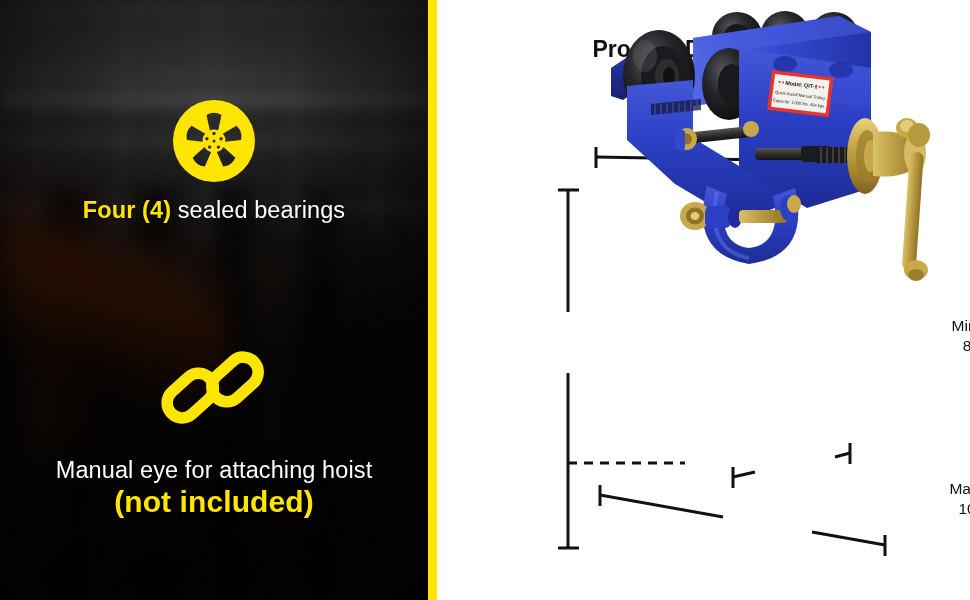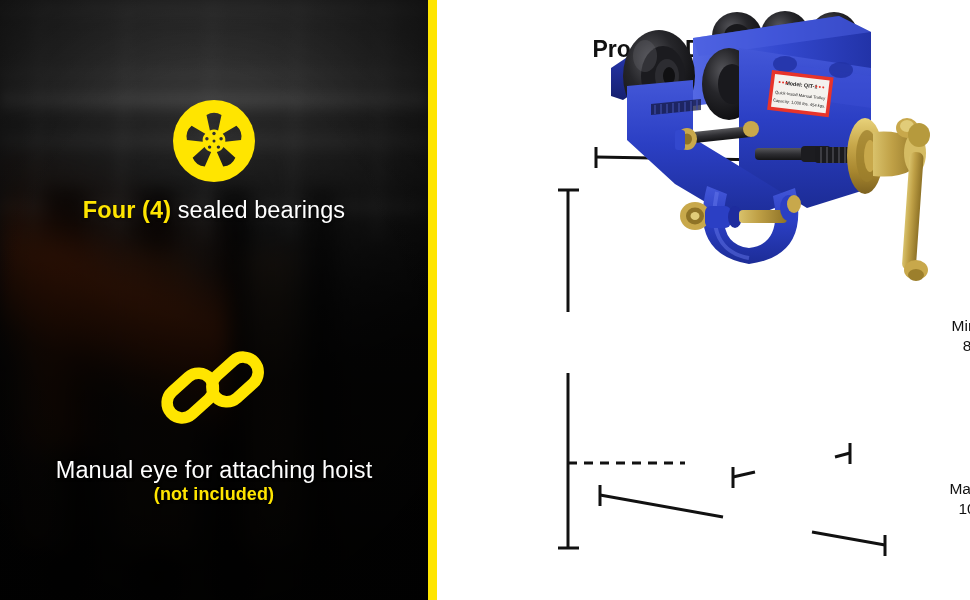--- a/index.html
+++ b/index.html
@@ -123,21 +123,21 @@
   #feature-lifting  { margin-top:118px; }
 
   .feature-caption {
     color:#ffffff;
     font-size:23.5px;
     line-height:1.18;
     letter-spacing:.1px;
     text-shadow:0 1px 3px rgba(0,0,0,.75);
   }
   .caption-hi { color:#FFE500; font-weight:bold; }
-  .caption-sub { display:block; color:#FFE500; font-weight:bold; font-size:18px; }
+  .caption-sub { display:block; color:#FFE500; font-weight:bold; font-size:30px; }
 
   .icon-wheel-wrap { height:92px; display:flex; align-items:center; justify-content:center; }
   .icon-chain-wrap { height:92px; display:flex; align-items:center; justify-content:center; }
   .cap-bearings { margin-top:10px; }
   .cap-lifting  { margin-top:22px; }
 
   
   #divider {
     flex:0 0 9px; width:9px; height:600px;
     background:#FFE500;

